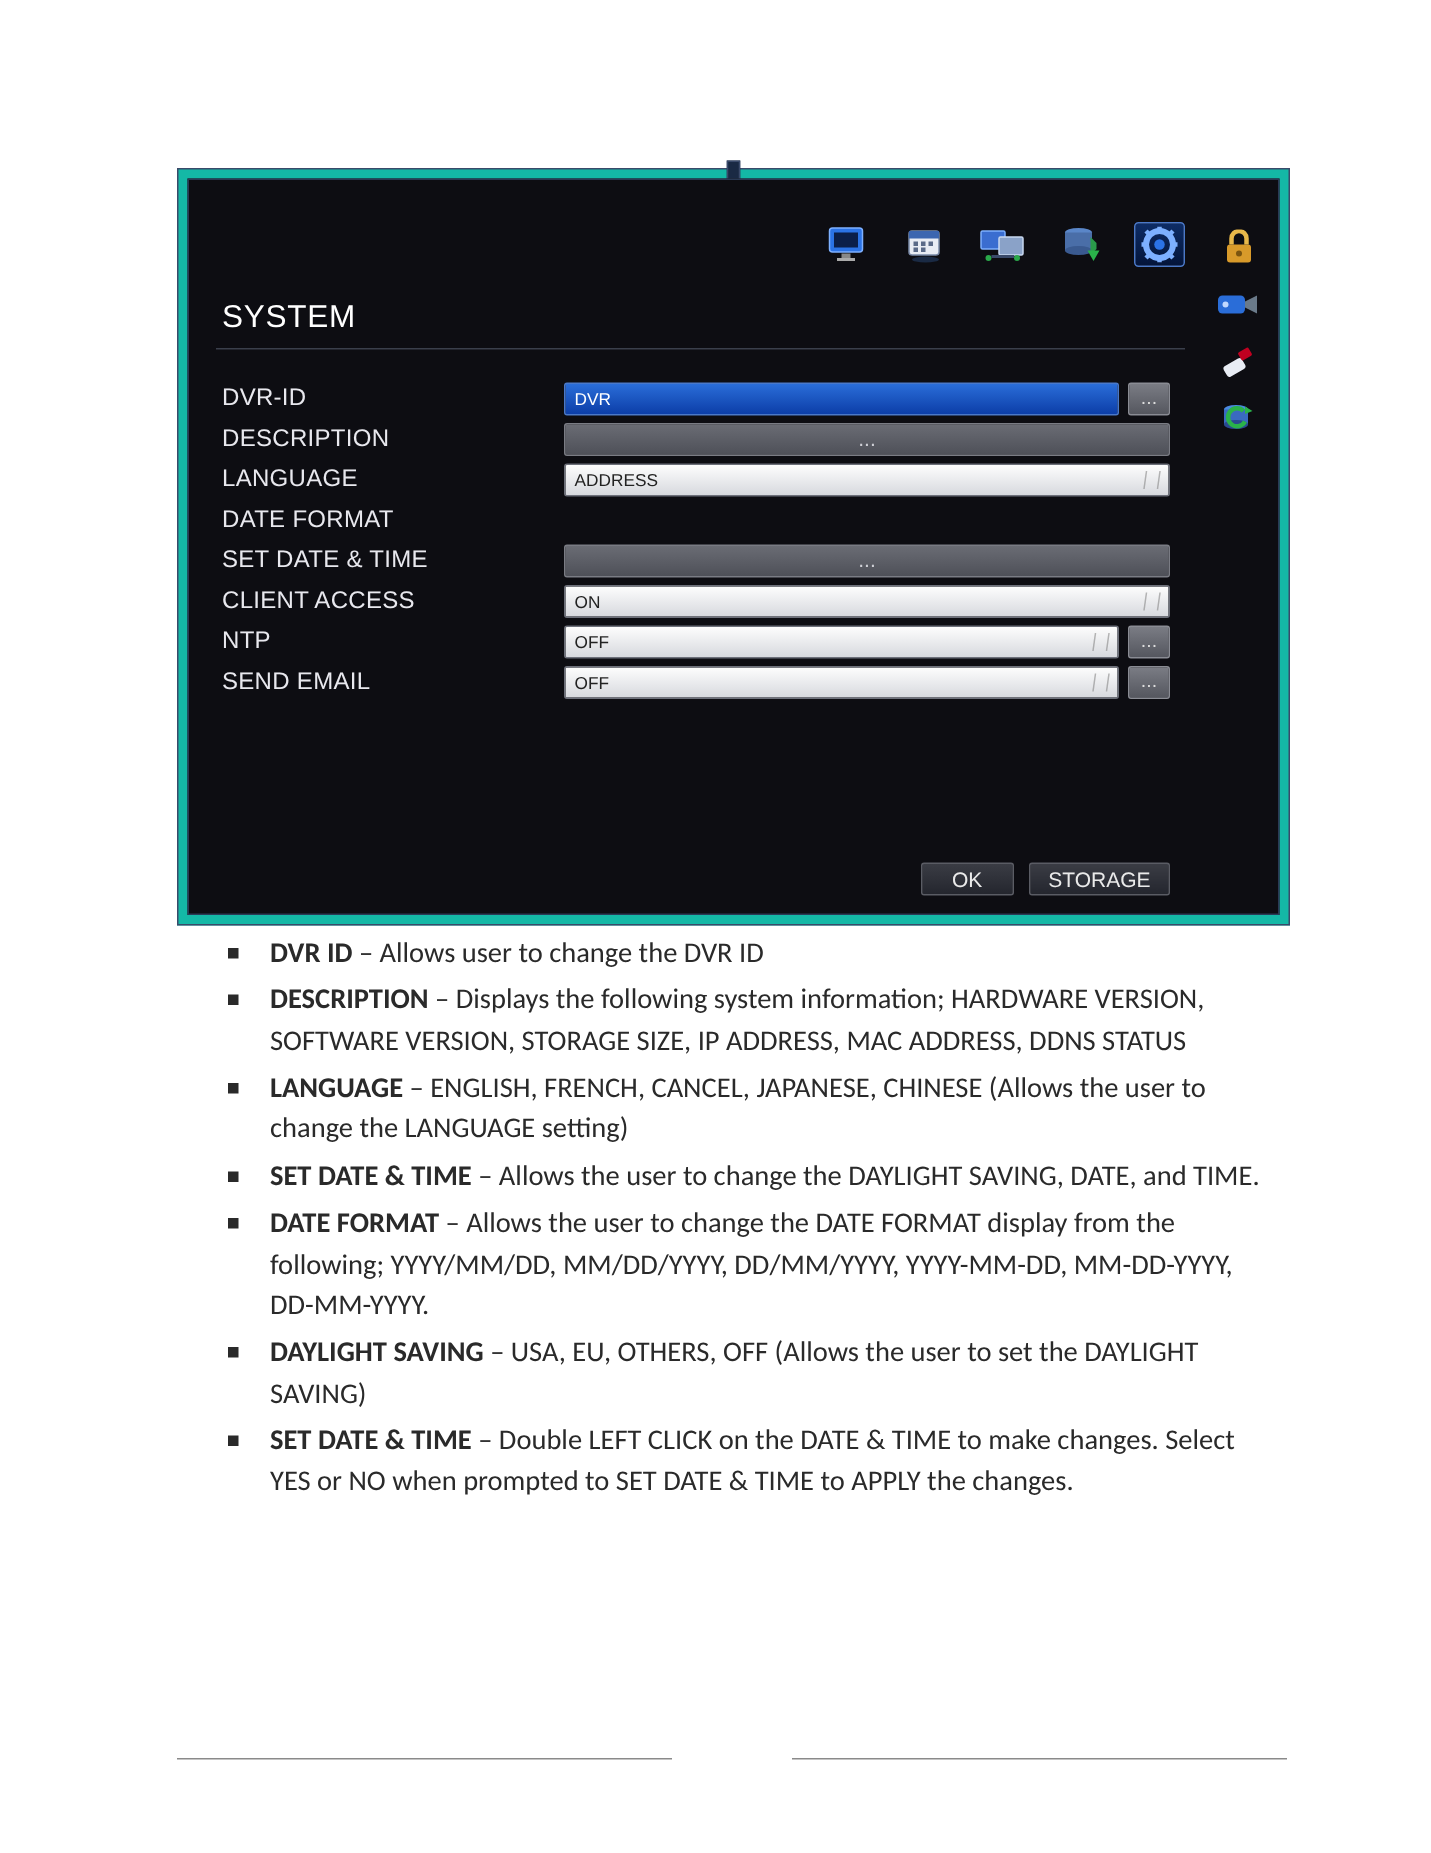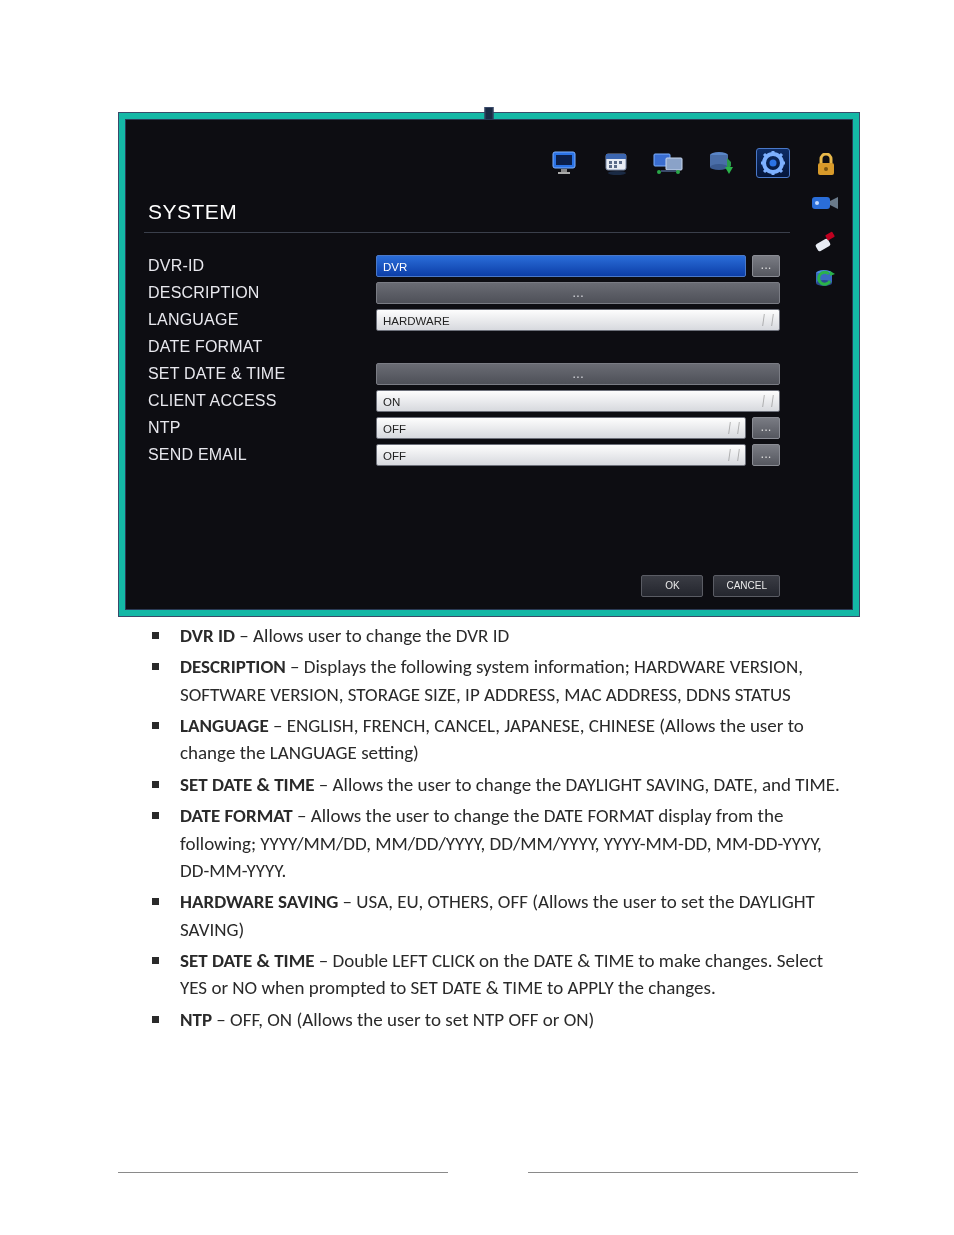--- a/index.html
+++ b/index.html
@@ -170,21 +170,21 @@
     position: absolute;
     bottom: 12px;
     right: 72px;
     display: flex;
     gap: 10px;
   }
   .dbtn {
     min-width: 62px;
     height: 22px;
     padding: 0 12px;
-    font-size: 10px;
+    font-size: 14px;
     color: #eaeaea;
     background: linear-gradient(#3a3c44,#24262e);
     border: 1px solid #5a5c64;
     border-radius: 2px;
     text-align: center;
     line-height: 20px;
     font-family: Arial, sans-serif;
   }
 
   
@@ -344,21 +344,21 @@
       <div class="srow">
         <div class="slabel">DESCRIPTION</div>
         <div class="sval-wrap">
           <div class="fld placeholder">...</div>
         </div>
       </div>
 
       <div class="srow">
         <div class="slabel">LANGUAGE</div>
         <div class="sval-wrap">
-          <div class="fld dd">HARDWARE</div>
+          <div class="fld dd">ADDRESS</div>
         </div>
       </div>
 
       <div class="srow">
         <div class="slabel">DATE FORMAT</div>
       </div>
 
       <div class="srow">
         <div class="slabel">SET DATE &amp; TIME</div>
         <div class="sval-wrap">
@@ -386,30 +386,29 @@
         <div class="sval-wrap">
           <div class="fld dd">OFF</div>
           <div class="morebtn">...</div>
         </div>
       </div>
 
     </div>
 
     <div class="dvr-footer">
       <div class="dbtn">OK</div>
-      <div class="dbtn">CANCEL</div>
+      <div class="dbtn">STORAGE</div>
     </div>
 
   </div>
 </div>
 
 <div class="doc-list">
   <div class="doc-item"><b>DVR ID</b><span> – Allows user to change the DVR ID</span></div>
   <div class="doc-item"><b>DESCRIPTION</b><span> – Displays the following system information; HARDWARE VERSION, SOFTWARE VERSION, STORAGE SIZE, IP ADDRESS, MAC ADDRESS, DDNS STATUS</span></div>
   <div class="doc-item"><b>LANGUAGE</b><span> – ENGLISH, FRENCH, CANCEL, JAPANESE, CHINESE (Allows the user to change the LANGUAGE setting)</span></div>
   <div class="doc-item"><b>SET DATE &amp; TIME</b><span> – Allows the user to change the DAYLIGHT SAVING, DATE, and TIME.</span></div>
   <div class="doc-item"><b>DATE FORMAT</b><span> – Allows the user to change the DATE FORMAT display from the following; YYYY/MM/DD, MM/DD/YYYY, DD/MM/YYYY, YYYY-MM-DD, MM-DD-YYYY, DD-MM-YYYY.</span></div>
-  <div class="doc-item"><b>HARDWARE SAVING</b><span> – USA, EU, OTHERS, OFF (Allows the user to set the DAYLIGHT SAVING)</span></div>
+  <div class="doc-item"><b>DAYLIGHT SAVING</b><span> – USA, EU, OTHERS, OFF (Allows the user to set the DAYLIGHT SAVING)</span></div>
   <div class="doc-item"><b>SET DATE &amp; TIME</b><span> – Double LEFT CLICK on the DATE &amp; TIME to make changes. Select YES or NO when prompted to SET DATE &amp; TIME to APPLY the changes.</span></div>
-  <div class="doc-item"><b>NTP</b><span> – OFF, ON (Allows the user to set NTP OFF or ON)</span></div>
 </div>
 
 <div class="bottom-rule"></div>
 
 </body></html>

